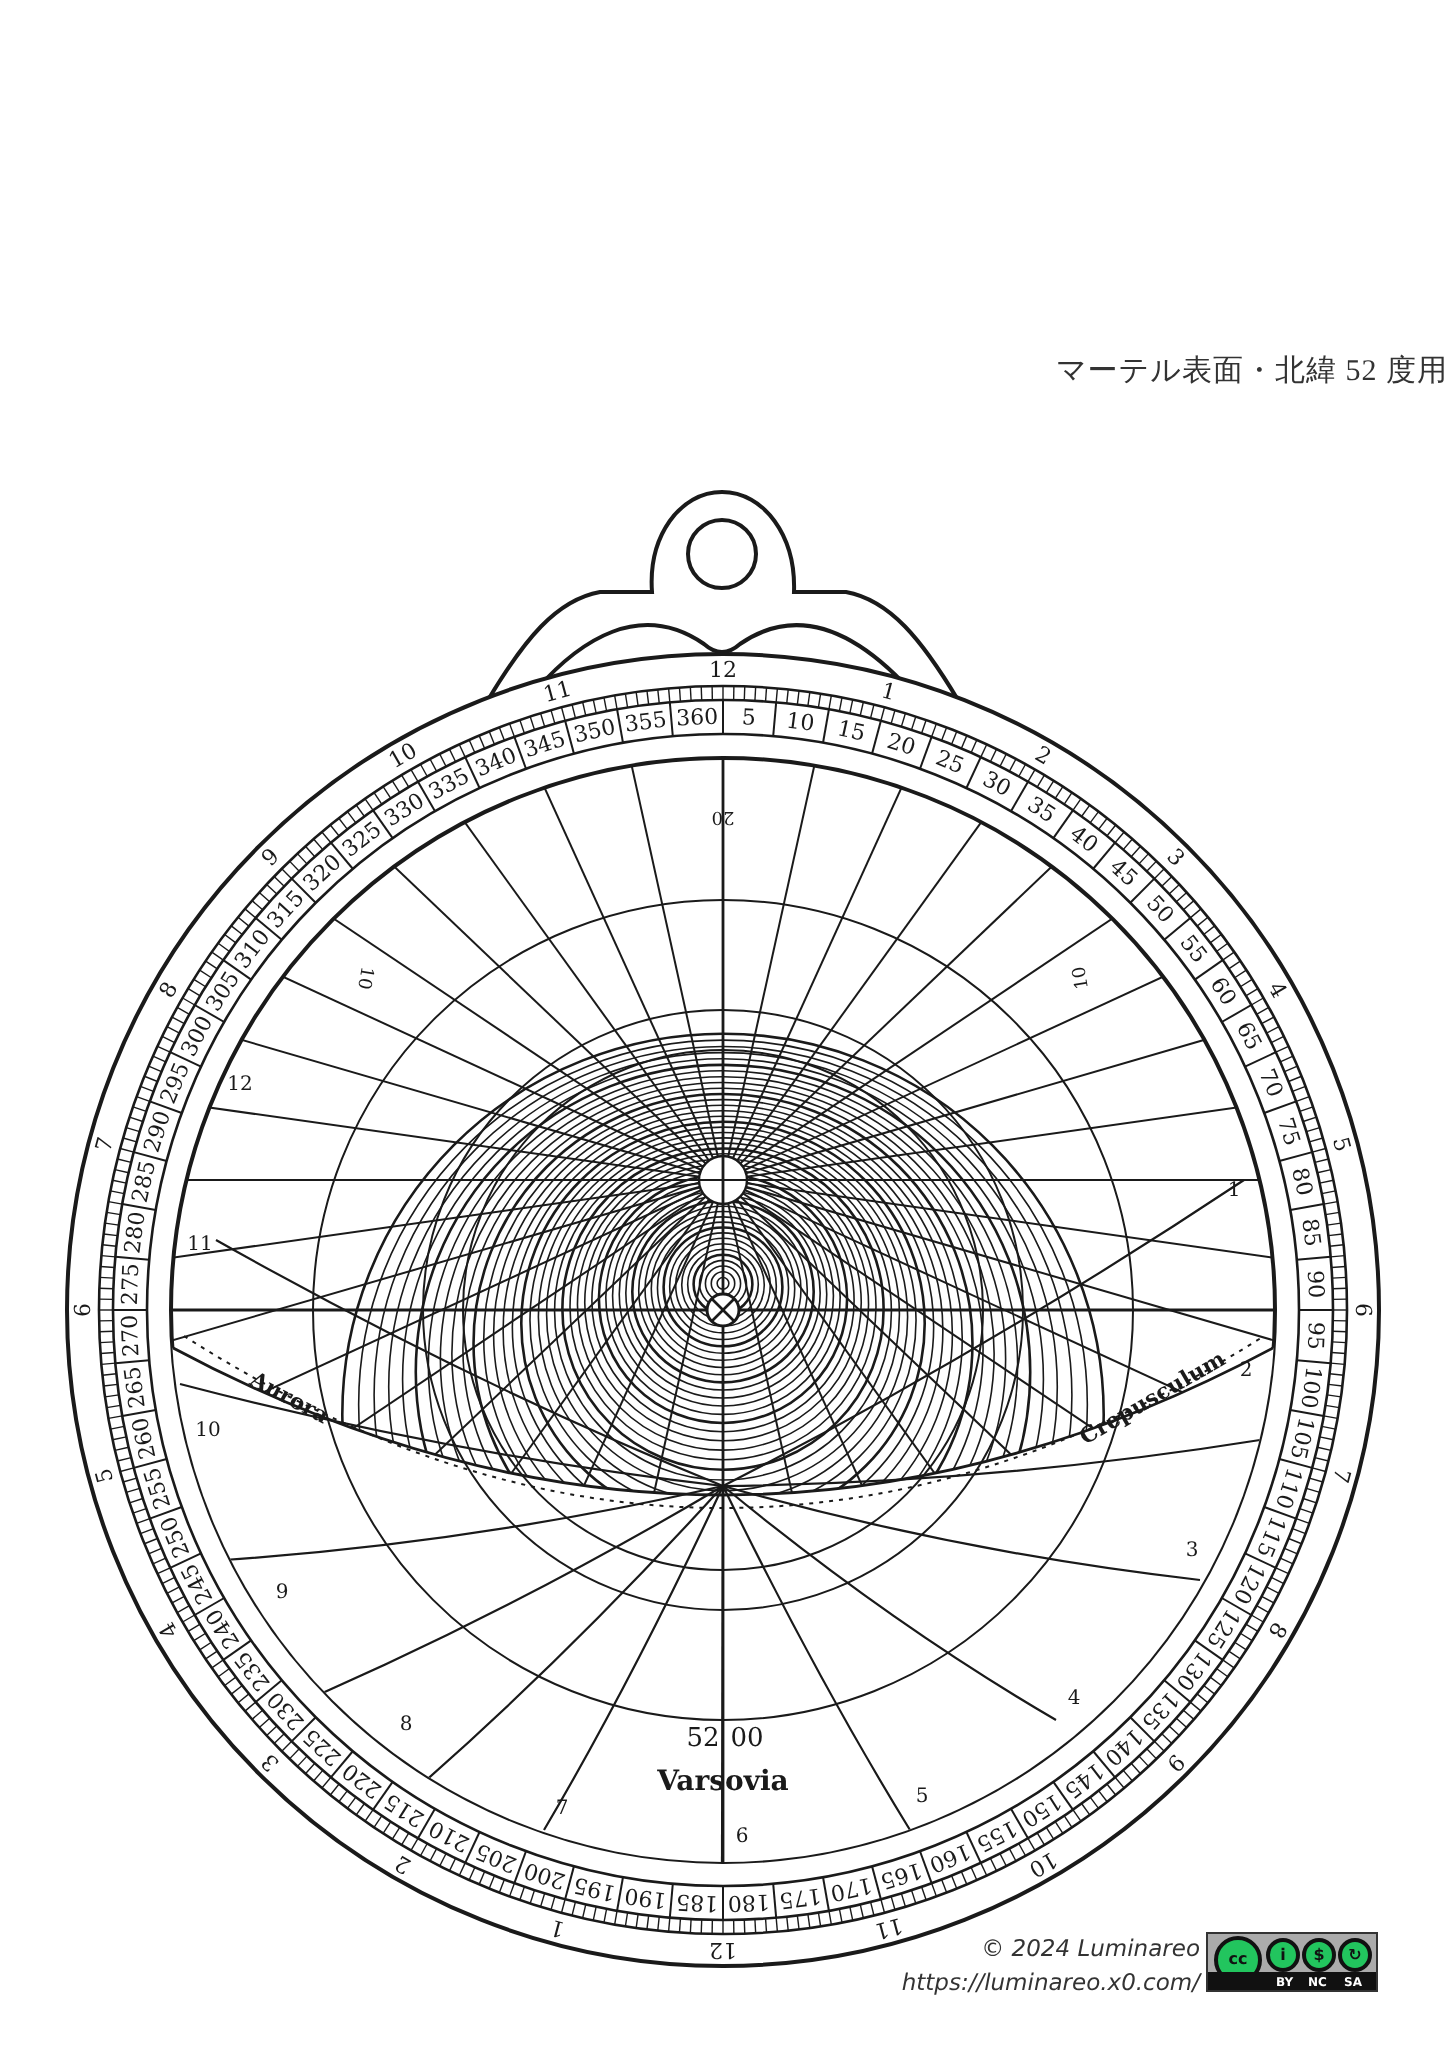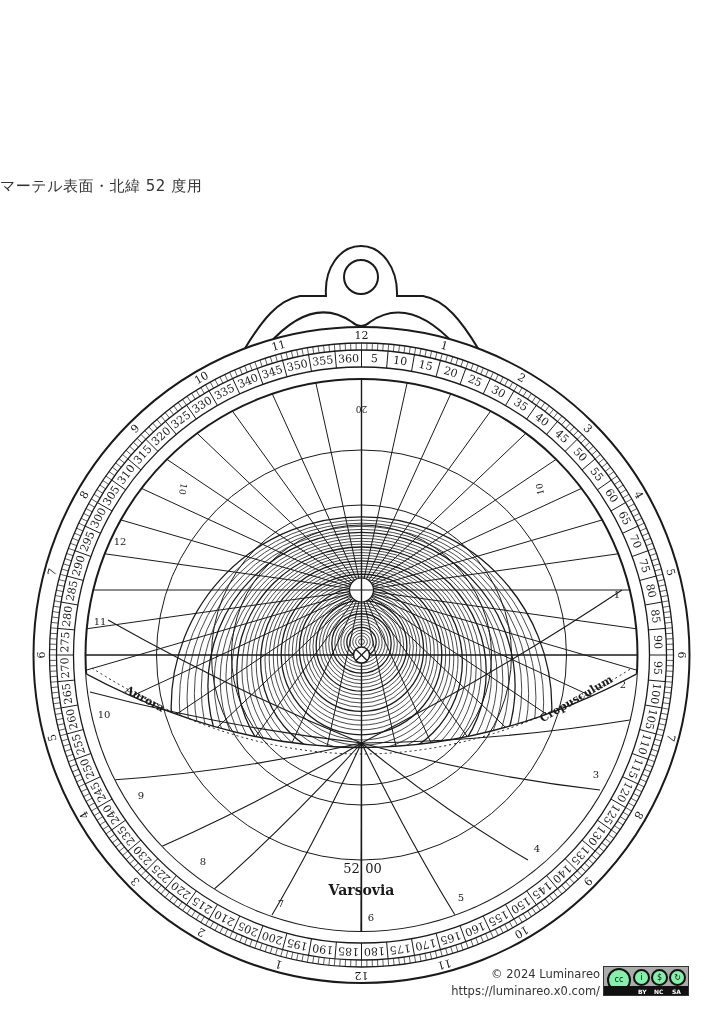--- a/index.html
+++ b/index.html
@@ -1,24 +1,24 @@
 <!DOCTYPE html>
 <html><head>
 <meta charset="utf-8">
 <style>
   html, body { margin:0; padding:0; background:#ffffff; }
   body { width:724px; height:1024px; position:relative; overflow:hidden; font-family:"DejaVu Sans", sans-serif; color:#222; }
-  .title-block { position:absolute; left:0; top:172px; width:724px; text-align:left; }
+  .title-block { position:absolute; left:0; top:172px; width:724px; text-align:right;font-family:Liberation Serif, serif; }
   .title-line { font-size:15px; line-height:28px; color:#333; letter-spacing:0.5px; }
   #astrolabe { position:absolute; left:0; top:0; }
-  .credit { position:absolute; right:124px; top:966px; text-align:right; font-family:"DejaVu Sans", sans-serif; font-size:11.5px; line-height:17px; color:#333; }
+  .credit { position:absolute; right:124px; top:966px; text-align:right; font-family:"DejaVu Sans", sans-serif; font-size:11.5px; line-height:17px; color:#333;font-style:italic; }
   .cc-badge { position:absolute; left:603px; top:966px; width:86px; height:30px; background:#ababab; border:1px solid #333; box-sizing:border-box; }
   .cc-badge .bar { position:absolute; left:0; bottom:0; width:100%; height:9px; background:#111; }
   .cc-badge .bar span { position:absolute; bottom:0; font-size:6px; font-weight:bold; color:#fff; font-family:"DejaVu Sans", sans-serif; }
-  .cc-circle { position:absolute; top:2px; border-radius:50%; background:#86efac; border:2px solid #111; box-sizing:border-box; font-size:8px; font-weight:normal; text-align:center; color:#111; }
+  .cc-circle { position:absolute; top:2px; border-radius:50%; background:#22c55e; border:2px solid #111; box-sizing:border-box; font-size:8px; font-weight:bold; text-align:center; color:#111; }
 </style>
 </head>
 <body>
 
 <div class="title-block">
   <div class="title-line">マーテル表面・北緯 52 度用</div>
 </div>
 
 <svg id="astrolabe" width="724" height="1024" viewBox="0 0 724 1024">
   <g id="throne">

